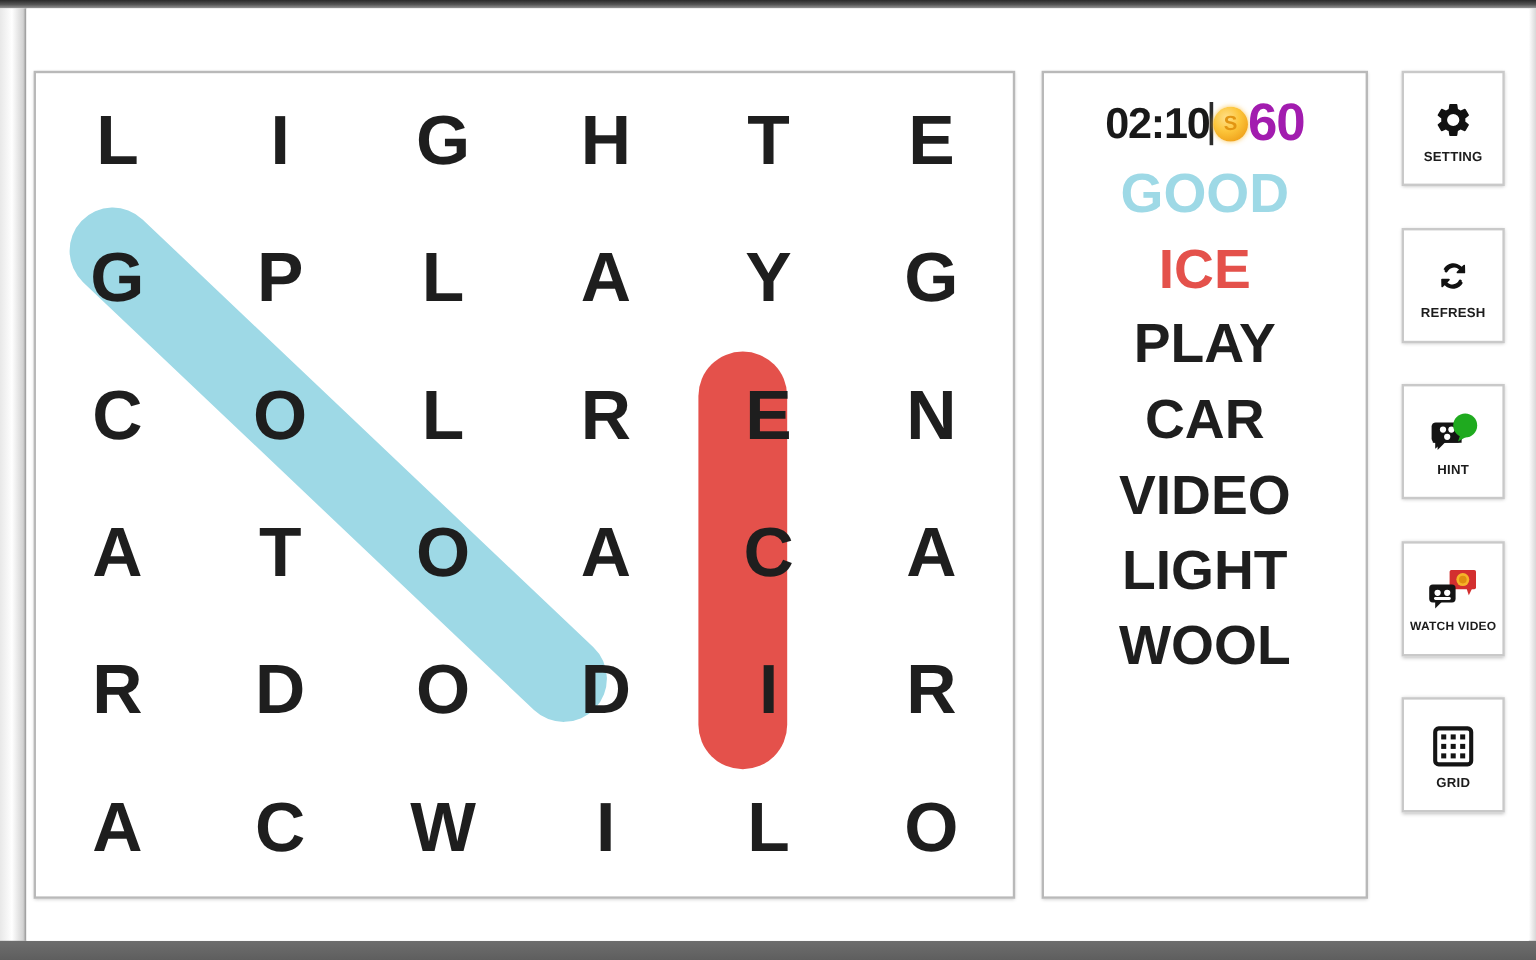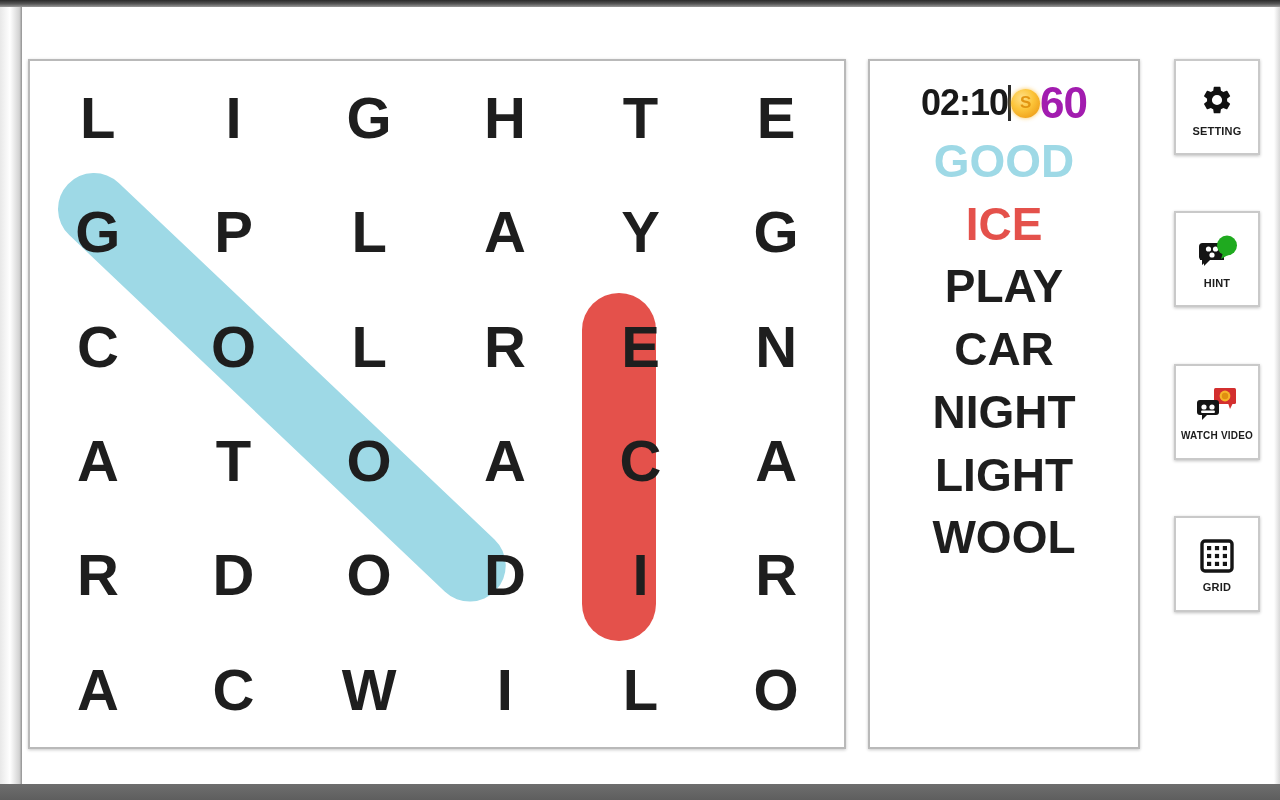--- a/index.html
+++ b/index.html
@@ -171,25 +171,25 @@
     line-height: 1.32;
     white-space: nowrap;
   }
   .word-item.found-blue { color: #9ed9e6; }
   .word-item.found-red  { color: #e4514b; }
 
   
   #toolbar {
     position: absolute;
     left: 1140px; top: 52px;
-    width: 98px; height: 553px;
+    width: 98px; height: 618px;
     display: flex;
     flex-direction: column;
     justify-content: space-between;
-    align-items: flex-end;
+    align-items: center;
     gap: 15px;
   }
   .tool-button {
     width: 86px;
     height: 96px;
     background: #ffffff;
     border: 2px solid #c9c9c9;
     box-shadow: 0 1px 3px rgba(0,0,0,0.25);
     display: flex;
     flex-direction: column;
@@ -273,37 +273,46 @@
       <span id="timer-value">02:10</span>
       <span id="status-divider"></span>
       <span id="coin-icon">S</span>
       <span id="coin-count">60</span>
     </div>
     <div id="word-list">
         <div class="word-item found-blue">GOOD</div>
         <div class="word-item found-red">ICE</div>
         <div class="word-item">PLAY</div>
         <div class="word-item">CAR</div>
-        <div class="word-item">NIGHT</div>
+        <div class="word-item">VIDEO</div>
         <div class="word-item">LIGHT</div>
         <div class="word-item">WOOL</div>
       </div>
   </div>
 
   <div id="toolbar">
 
     <div class="tool-button">
       <span class="tool-icon">
         <svg width="34" height="34" viewBox="0 0 24 24">
           <path fill="#111" d="M19.1 12.9a7.3 7.3 0 0 0 .06-.9 7.3 7.3 0 0 0-.07-.92l2-1.55a.48.48 0 0 0 .12-.61l-1.9-3.27a.48.48 0 0 0-.58-.21l-2.35.94a7 7 0 0 0-1.58-.92l-.36-2.5a.47.47 0 0 0-.47-.4h-3.8a.47.47 0 0 0-.47.4l-.36 2.5c-.57.23-1.1.54-1.58.92l-2.35-.94a.48.48 0 0 0-.58.21L2.9 8.92a.47.47 0 0 0 .11.61l2 1.55a7.5 7.5 0 0 0 0 1.83l-2 1.56a.47.47 0 0 0-.11.6l1.9 3.28c.12.21.37.29.58.21l2.35-.95c.49.38 1.01.69 1.58.92l.36 2.5c.04.23.23.4.47.4h3.8c.24 0 .43-.17.47-.4l.36-2.5a7 7 0 0 0 1.58-.92l2.35.95c.21.08.46 0 .58-.21l1.9-3.28a.47.47 0 0 0-.12-.6zM12 15.6A3.6 3.6 0 1 1 12 8.4a3.6 3.6 0 0 1 0 7.2z"></path>
         </svg>
       </span>
       <span class="tool-label">SETTING</span>
     </div>
 
+    <div class="tool-button">
+      <span class="tool-icon">
+        <svg width="34" height="34" viewBox="0 0 24 24">
+          <path fill="#111" d="M6.3 8.1A6.6 6.6 0 0 1 17 6.6l1.1-1.1a.5.5 0 0 1 .86.36l.1 4.06a.5.5 0 0 1-.52.51l-4.06-.1a.5.5 0 0 1-.34-.85l1.28-1.28a4.2 4.2 0 0 0-6.72 1.2.95.95 0 1 1-1.68-.9z"></path>
+          <path fill="#111" d="M17.7 15.9A6.6 6.6 0 0 1 7 17.4l-1.1 1.1a.5.5 0 0 1-.86-.36l-.1-4.06a.5.5 0 0 1 .52-.51l4.06.1a.5.5 0 0 1 .34.85l-1.28 1.28a4.2 4.2 0 0 0 6.72-1.2.95.95 0 1 1 1.68.9z"></path>
+        </svg>
+      </span>
+      <span class="tool-label">REFRESH</span>
+    </div>
 
     <div class="tool-button">
       <span class="tool-icon">
         <svg width="42" height="36" viewBox="0 0 42 36">
           <path fill="#141414" d="M4 10h24v16H12l-6 5v-5H4z" rx="3"></path>
           <rect x="3" y="9" width="25" height="17" rx="3.5" fill="#141414"></rect>
           <polygon points="8,25 8,32 15,25" fill="#141414"></polygon>
           <circle cx="12.5" cy="15" r="2.6" fill="#ffffff"></circle>
           <circle cx="19.5" cy="15" r="2.6" fill="#ffffff"></circle>
           <circle cx="16" cy="21" r="2.6" fill="#ffffff"></circle>

